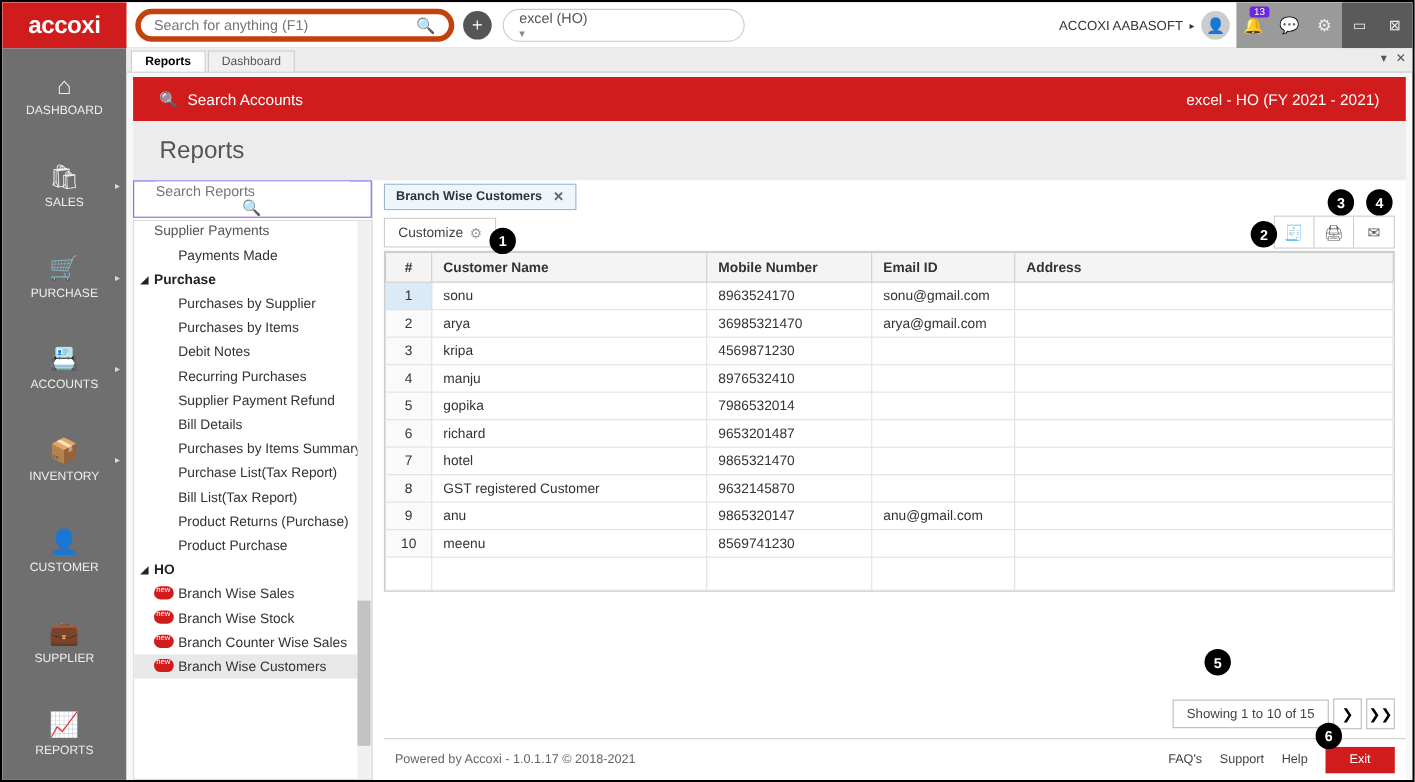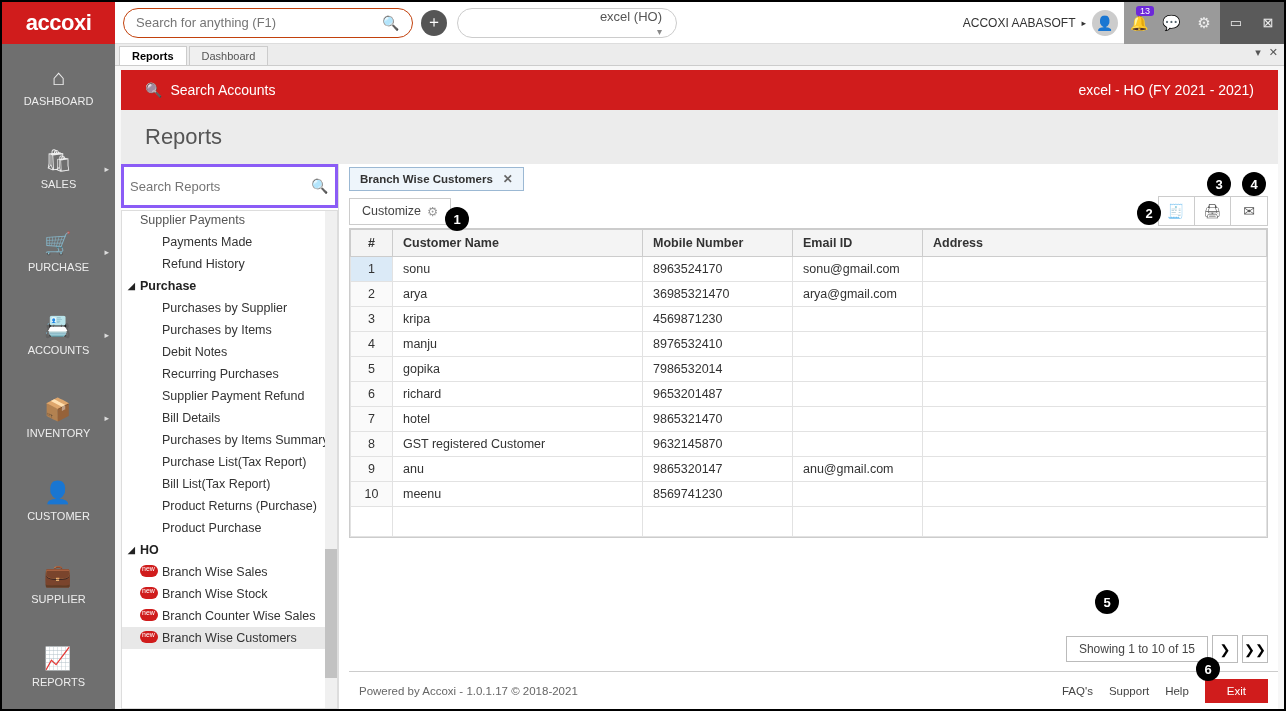--- a/index.html
+++ b/index.html
@@ -1,25 +1,25 @@
 <!DOCTYPE html>
 <html><head>
 <meta charset="utf-8">
 <style>
 * { margin: 0; padding: 0; box-sizing: border-box; font-family: "Segoe UI", Tahoma, sans-serif; }
 body { width: 1286px; height: 711px; overflow: hidden; border: 2px solid #000; background: #fff; }
 
 
 .topbar { height: 42px; display: flex; align-items: center; background: #fff; border-bottom: 1px solid #ddd; }
 .logo { width: 113px; height: 42px; background: #d01c1c; color: #fff; font-size: 22px; font-weight: 700; display: flex; align-items: center; justify-content: center; letter-spacing: -0.5px; }
-.search-global { margin-left: 8px; width: 290px; height: 30px; border: 1px solid #c2410c; border-radius: 15px; display: flex; align-items: center; padding: 0 12px; background: #fff; gap: 12px; }
+.search-global { margin-left: 8px; width: 290px; height: 30px; border: 5px solid #c2410c; border-radius: 15px; display: flex; align-items: center; padding: 0 12px; background: #fff; gap: 12px; }
 .search-global input { border: none; outline: none; flex: 1; font-size: 13px; color: #666; }
 .search-global .mg { color: #444; font-size: 14px; }
 .plus-btn { width: 26px; height: 26px; border-radius: 50%; background: #555; color: #fff; display: flex; align-items: center; justify-content: center; margin-left: 8px; font-size: 16px; cursor: pointer; }
-.tenant-dd { margin-left: 10px; width: 220px; height: 30px; border: 1px solid #ccc; border-radius: 15px; display: flex; align-items: flex-end; padding: 0 14px; font-size: 13px; color: #555; justify-content: space-between; flex-direction: column; }
+.tenant-dd { margin-left: 10px; width: 220px; height: 30px; border: 1px solid #ccc; border-radius: 15px; display: flex; align-items: flex-start; padding: 0 14px; font-size: 13px; color: #555; justify-content: space-between; flex-direction: column; }
 .topbar-spacer { flex: 1; }
 .user-area { display: flex; align-items: center; gap: 6px; margin-right: 6px; }
 .user-area .uname { font-size: 12px; color: #333; }
 .avatar { width: 26px; height: 26px; border-radius: 50%; background: #ccc; display: flex; align-items: center; justify-content: center; color: #666; font-size: 14px; }
 .sys-icons { display: flex; align-items: center; height: 42px; background: #9a9a9a; }
 .sys-icons div { width: 32px; height: 42px; display: flex; align-items: center; justify-content: center; color: #eee; font-size: 15px; cursor: pointer; position: relative; }
 .sys-icons .badge { position: absolute; top: 4px; right: 2px; background: #6d28d9; color: #fff; font-size: 9px; padding: 0 4px; border-radius: 3px; }
 .sys-icons-dark { display: flex; align-items: center; height: 42px; background: #5a5a5a; }
 .sys-icons-dark div { width: 32px; height: 42px; display: flex; align-items: center; justify-content: center; color: #eee; font-size: 13px; cursor: pointer; }
 
@@ -48,21 +48,21 @@
 .redbanner .right { font-size: 14px; }
 
 
 .reports-hdr { padding: 14px 24px; font-size: 22px; color: #555; background: #ececec; margin: 0 6px; }
 
 
 .body-row { display: flex; margin: 0 6px; flex: 1; min-height: 0; }
 
 
 .tree-col { width: 218px; background: #fff; border-right: 1px solid #ddd; display: flex; flex-direction: column; }
-.tree-search { height: 44px; border: 3px solid #8b5cf6; margin: 0 0 2px 0; display: flex; align-items: center; padding: 0 6px; }
+.tree-search { height: 34px; border: 1px solid #8b5cf6; margin: 0 0 2px 0; display: flex; align-items: center; padding: 0 6px; flex-direction: column; }
 .tree-search input { border: none; outline: none; flex: 1; font-size: 13px; }
 .tree-search .mg { font-size: 14px; color: #333; }
 .tree-list { flex: 1; overflow: hidden; border: 1px solid #ddd; position: relative; font-size: 12.5px; color: #333; }
 .tree-inner { padding: 4px 0 4px 0; }
 .tree-hdr { font-weight: 700; padding: 4px 0 4px 18px; color: #222; position: relative; }
 .tree-hdr .tri { position: absolute; left: 6px; top: 6px; font-size: 9px; color: #222; }
 .tree-hdr.topcut { padding-top: 0; margin-top: -2px; }
 .tree-item { padding: 4px 0 4px 40px; cursor: pointer; }
 .tree-item.new { padding-left: 40px; position: relative; }
 .tree-item.new .newb { position: absolute; left: 18px; top: 4px; width: 18px; height: 12px; background: #d01c1c; border-radius: 6px; }
@@ -202,21 +202,20 @@
 
       <div class="tree-col">
         <div class="tree-search">
           <input placeholder="Search Reports" style="">
           <span class="mg">🔍</span>
         </div>
         <div class="tree-list">
           <div class="tree-inner">
             <div class="tree-hdr topcut" style="font-weight:400;color:#555;">Supplier Payments</div>
             <div class="tree-item">Payments Made</div>
-            <div class="tree-item">Refund History</div>
             <div class="tree-hdr"><span class="tri">◢</span><span>Purchase</span></div>
             <div class="tree-item">Purchases by Supplier</div>
             <div class="tree-item">Purchases by Items</div>
             <div class="tree-item">Debit Notes</div>
             <div class="tree-item">Recurring Purchases</div>
             <div class="tree-item">Supplier Payment Refund</div>
             <div class="tree-item">Bill Details</div>
             <div class="tree-item">Purchases by Items Summary</div>
             <div class="tree-item">Purchase List(Tax Report)</div>
             <div class="tree-item">Bill List(Tax Report)</div>

